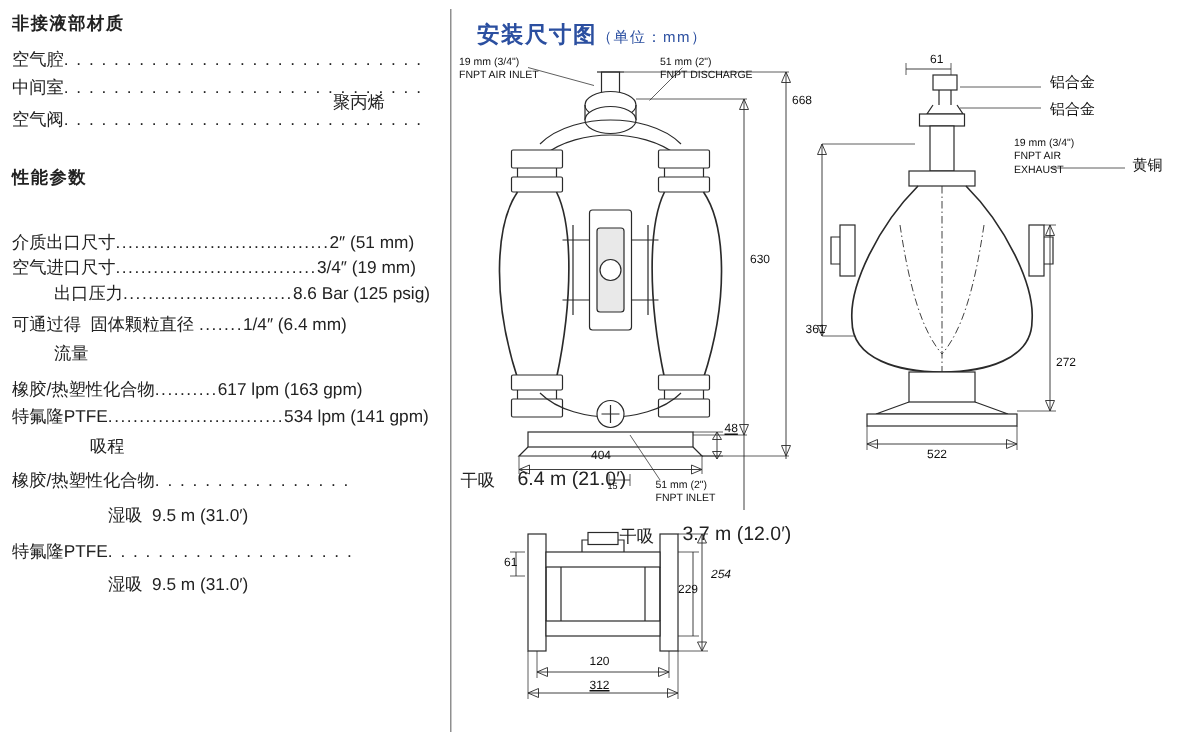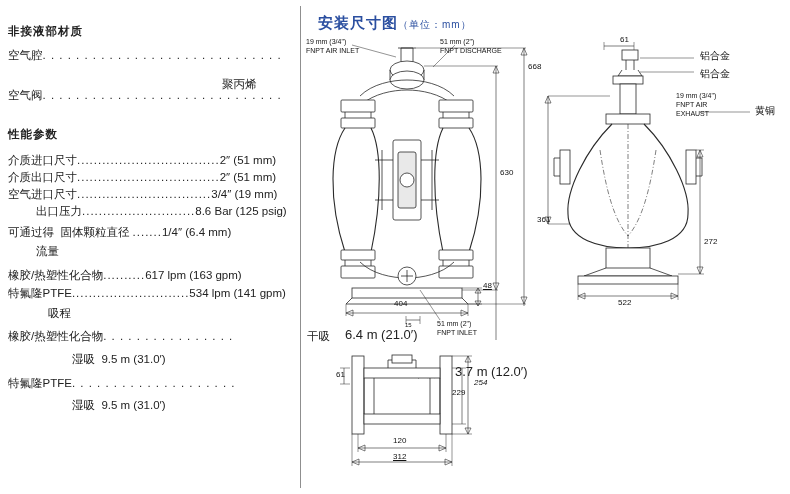--- a/index.html
+++ b/index.html
@@ -7,21 +7,21 @@
     width:790px;height:494px;
     background:#ffffff;
     font-family:"Liberation Sans", sans-serif;
     color:#1a1a1a;
     position:relative;
     overflow:hidden;
   }
   #page{position:relative;width:790px;height:494px;}
 
   
-  .left-col{position:absolute;left:0;top:0;width:300px;height:426px;margin-top:16px;}
+  .left-col{position:absolute;left:0;top:0;width:300px;height:426px;}
   .sec-title{
     color:#2b4fa0;font-size:15px;font-weight:bold;letter-spacing:1px;
   }
   .spec-line{
     font-size:11.5px;color:#222;white-space:nowrap;
     position:absolute;
   }
   .dots{letter-spacing:1px;}
 
   
@@ -56,30 +56,30 @@
 
 <div id="page">
 
   <div class="left-col">
 
     <div class="spec-line sec-title" style="left:8px;top:8px;">非接液部材质</div>
 
     <div class="spec-line" style="left:8px;top:32px;">
       <span>空气腔</span><span class="dots">. . . . . . . . . . . . . . . . . . . . . . . . . . . . .</span>
     </div>
+    <div class="spec-line" style="left:8px;top:51px;">
+      <span>中间室</span><span class="dots">. . . . . . . . . . . . . . . . . . . . . . . . . . . . .</span>
+    </div>
     <div class="spec-line" style="left:222px;top:61px;">聚丙烯</div>
     <div class="spec-line" style="left:8px;top:72px;">
       <span>空气阀</span><span class="dots">. . . . . . . . . . . . . . . . . . . . . . . . . . . . .</span>
     </div>
 
     <div class="spec-line sec-title" style="left:8px;top:111px;">性能参数</div>
 
-    <div class="spec-line" style="left:8px;top:137px;">
-      <span>介质进口尺寸</span><span class="dots">..................................</span><span>2″  (51 mm)</span>
-    </div>
     <div class="spec-line" style="left:8px;top:154px;">
       <span>介质出口尺寸</span><span class="dots">..................................</span><span>2″  (51 mm)</span>
     </div>
     <div class="spec-line" style="left:8px;top:171px;">
       <span>空气进口尺寸</span><span class="dots">................................</span><span>3/4″  (19 mm)</span>
     </div>
     <div class="spec-line" style="left:36px;top:188px;">
       <span>出口压力</span><span class="dots">...........................</span><span>8.6 Bar (125 psig)</span>
     </div>
     <div class="spec-line" style="left:8px;top:209px;">
@@ -87,21 +87,21 @@
     </div>
     <div class="spec-line" style="left:36px;top:228px;">
       <span>流量</span>
     </div>
     <div class="spec-line" style="left:8px;top:252px;">
       <span>橡胶/热塑性化合物</span><span class="dots">..........</span><span>617 lpm (163 gpm)</span>
     </div>
     <div class="spec-line" style="left:8px;top:270px;">
       <span>特氟隆PTFE</span><span class="dots">............................</span><span>534 lpm (141 gpm)</span>
     </div>
-    <div class="spec-line" style="left:32px;top:290px;padding-left:16px;">
+    <div class="spec-line" style="left:44px;top:290px;padding-left:16px;">
       <span>吸程</span>
     </div>
     <div class="spec-line" style="left:8px;top:313px;">
       <span>橡胶/热塑性化合物</span><span class="dots">. . . . . . . . . . . . . . . .</span>
     </div>
     <div class="spec-line" style="left:307px;top:313px;">干吸</div>
     <div class="spec-line big" style="left:345px;top:311px;font-size:13px;">6.4 m (21.0′)</div>
 
     <div class="spec-line" style="left:72px;top:336px;">
       <span>湿吸</span>&nbsp;&nbsp;<span>9.5 m (31.0′)</span>

